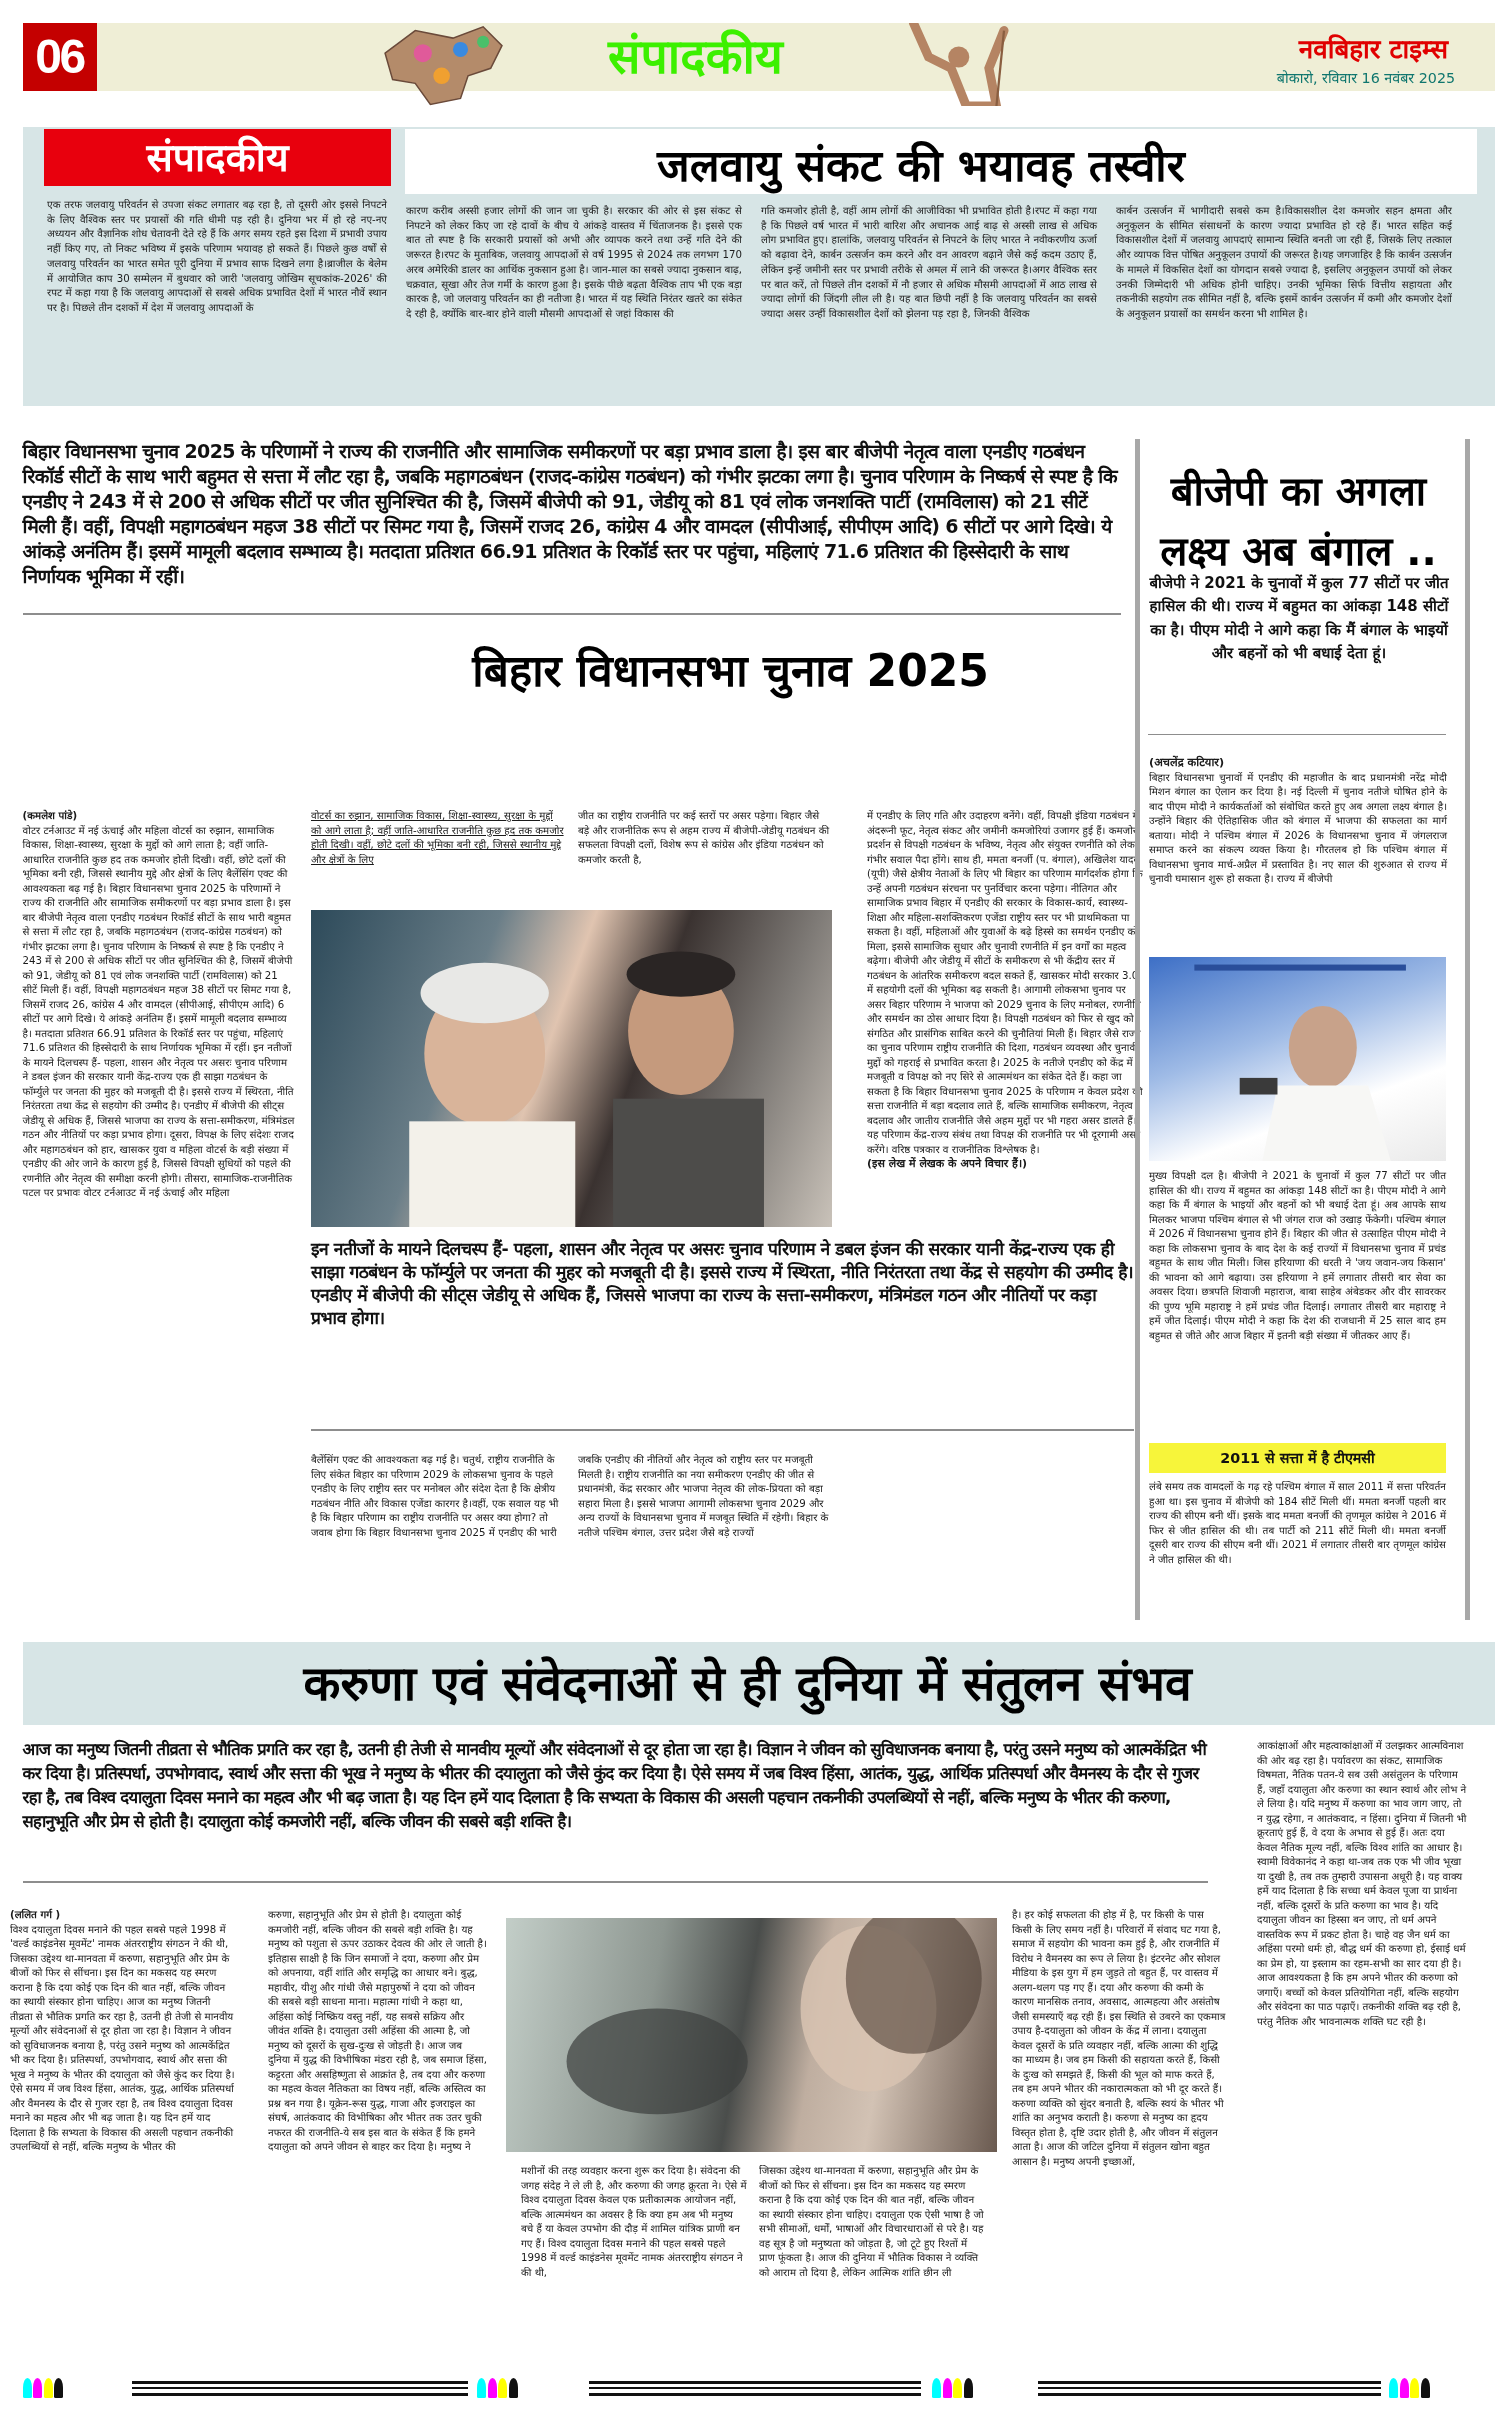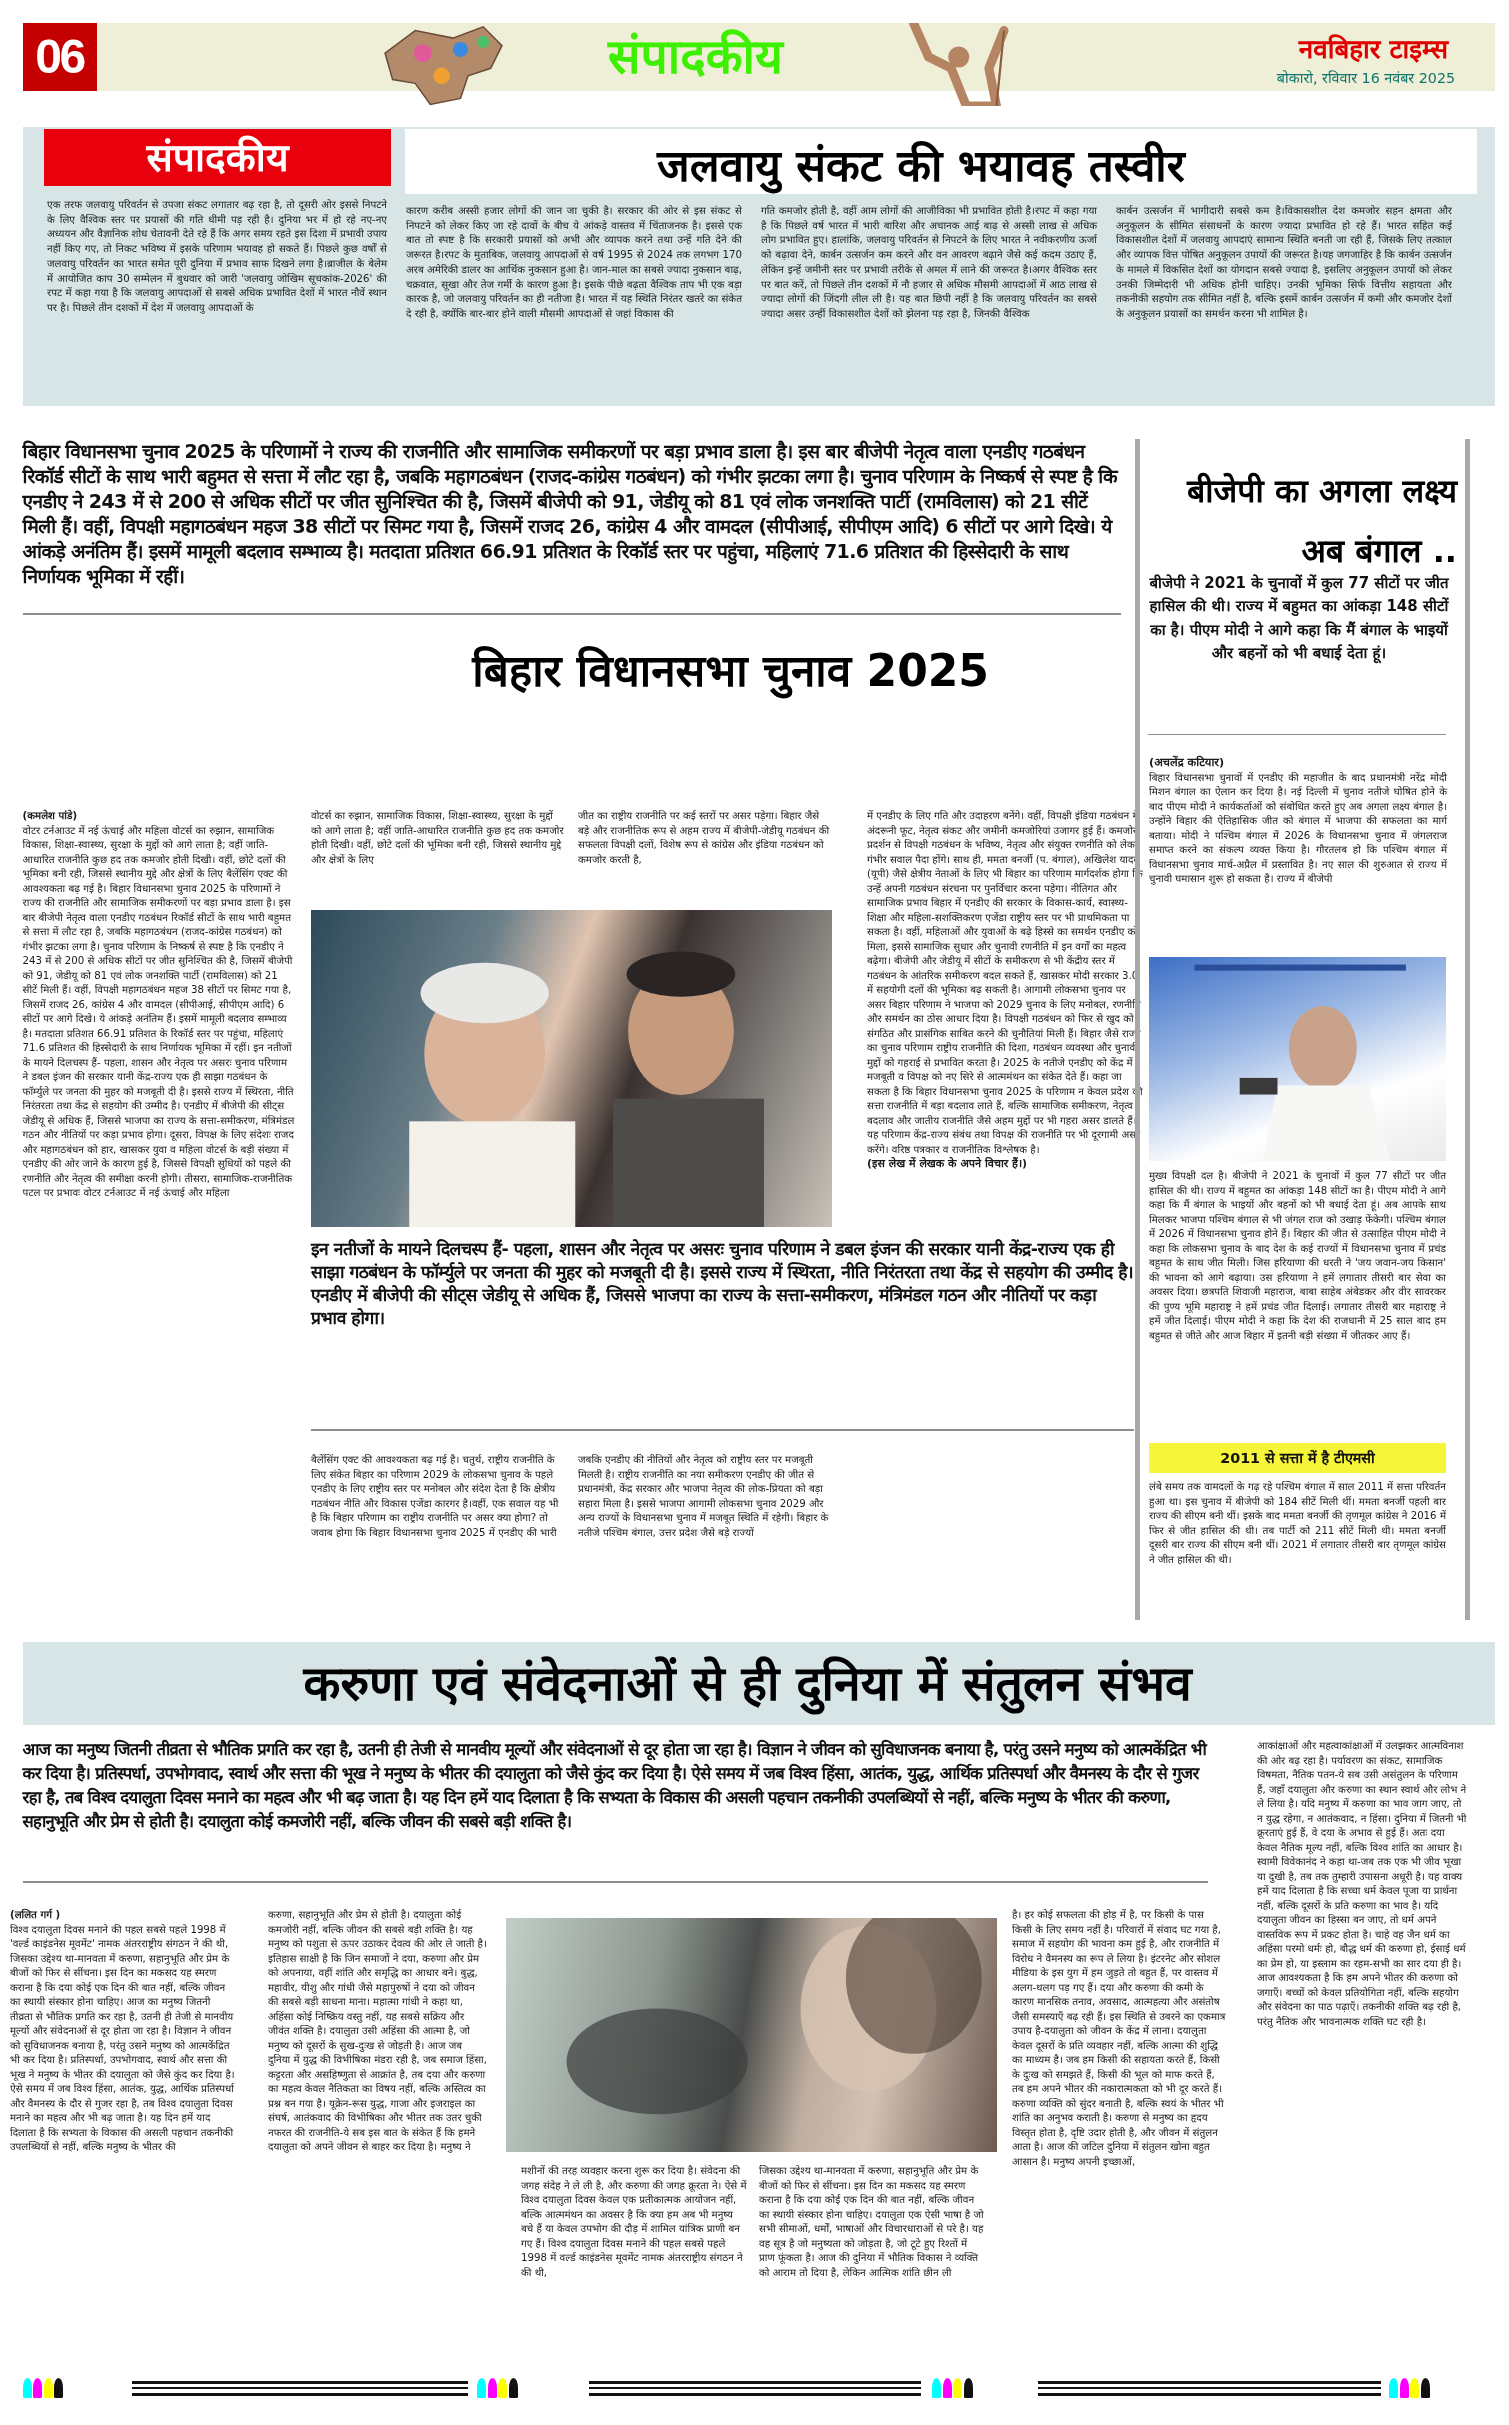--- a/index.html
+++ b/index.html
@@ -27,21 +27,21 @@
   .hr { position: absolute; height: 1.5px; background: #8d8d8d; }
   .vr { position: absolute; width: 4.5px; background: #a8a8a8; }
   .bihar-title { position: absolute; left: 159px; top: 638px; width: 830px; text-align: right; font-size: 44px; font-weight: bold; line-height: 65px; color: #000; }
   .body-col { position: absolute; font-size: 10.2px; line-height: 14.5px; color: #1a1a1a; }
   .body-col p { margin: 0 0 0 0; }
   .byline { font-weight: bold; }
   .photo { position: absolute; overflow: hidden; }
   .pull-quote { position: absolute; left: 311px; top: 1238px; width: 823px; font-size: 17.4px; font-weight: bold; line-height: 23px; color: #111; letter-spacing: -0.5px; }
 
   
-  .side-title { position: absolute; left: 1140px; top: 461px; width: 317px; text-align: right; font-size: 32px; font-weight: bold; line-height: 60px; color: #000; }
+  .side-title { position: absolute; left: 1140px; top: 461px; width: 317px; text-align: center; font-size: 40px; font-weight: bold; line-height: 60px; color: #000; }
   .side-deck { position: absolute; left: 1148px; top: 572px; width: 302px; text-align: center; font-size: 15px; font-weight: bold; line-height: 23.4px; color: #111; }
   .side-box { position: absolute; left: 1149px; top: 1443px; width: 297px; height: 30px; background: #f7f53a; text-align: center; font-size: 14.3px; font-weight: bold; line-height: 30px; }
 
   
   .kind-band { position: absolute; left: 22.6px; top: 1642px; width: 1472px; height: 83px; background: #d7e5e6; }
   .kind-title { position: absolute; left: 22.6px; top: 1644px; width: 1434px; text-align: center; font-size: 48px; font-weight: bold; line-height: 79px; color: #000; padding-left: 16px; }
   .kind-lead { position: absolute; left: 22.6px; top: 1738px; width: 1185px; font-size: 16.6px; line-height: 24px; font-weight: bold; color: #111; letter-spacing: -0.7px; }
 
   
   .footer-marks { position: absolute; left: 0; top: 2378px; width: 1510px; height: 30px; }
@@ -83,21 +83,21 @@
 <div class="lead-text">बिहार विधानसभा चुनाव 2025 के परिणामों ने राज्य की राजनीति और सामाजिक समीकरणों पर बड़ा प्रभाव डाला है। इस बार बीजेपी नेतृत्व वाला एनडीए गठबंधन रिकॉर्ड सीटों के साथ भारी बहुमत से सत्ता में लौट रहा है, जबकि महागठबंधन (राजद-कांग्रेस गठबंधन) को गंभीर झटका लगा है। चुनाव परिणाम के निष्कर्ष से स्पष्ट है कि एनडीए ने 243 में से 200 से अधिक सीटों पर जीत सुनिश्चित की है, जिसमें बीजेपी को 91, जेडीयू को 81 एवं लोक जनशक्ति पार्टी (रामविलास) को 21 सीटें मिली हैं। वहीं, विपक्षी महागठबंधन महज 38 सीटों पर सिमट गया है, जिसमें राजद 26, कांग्रेस 4 और वामदल (सीपीआई, सीपीएम आदि) 6 सीटों पर आगे दिखे। ये आंकड़े अनंतिम हैं। इसमें मामूली बदलाव सम्भाव्य है। मतदाता प्रतिशत 66.91 प्रतिशत के रिकॉर्ड स्तर पर पहुंचा, महिलाएं 71.6 प्रतिशत की हिस्सेदारी के साथ निर्णायक भूमिका में रहीं।</div>
 <div class="hr" style="left:22.6px; top:613px; width:1098px;"></div>
 <div class="bihar-title">
   <div>बिहार विधानसभा चुनाव 2025</div>
 </div>
 
 <div class="body-col" style="left:22.6px; top:809px; width:272px;">
   <p class="byline">(कमलेश पांडे)</p>
   <p>वोटर टर्नआउट में नई ऊंचाई और महिला वोटर्स का रुझान, सामाजिक विकास, शिक्षा-स्वास्थ्य, सुरक्षा के मुद्दों को आगे लाता है; वहीं जाति-आधारित राजनीति कुछ हद तक कमजोर होती दिखी। वहीं, छोटे दलों की भूमिका बनी रही, जिससे स्थानीय मुद्दे और क्षेत्रों के लिए बैलेंसिंग एक्ट की आवश्यकता बढ़ गई है। बिहार विधानसभा चुनाव 2025 के परिणामों ने राज्य की राजनीति और सामाजिक समीकरणों पर बड़ा प्रभाव डाला है। इस बार बीजेपी नेतृत्व वाला एनडीए गठबंधन रिकॉर्ड सीटों के साथ भारी बहुमत से सत्ता में लौट रहा है, जबकि महागठबंधन (राजद-कांग्रेस गठबंधन) को गंभीर झटका लगा है। चुनाव परिणाम के निष्कर्ष से स्पष्ट है कि एनडीए ने 243 में से 200 से अधिक सीटों पर जीत सुनिश्चित की है, जिसमें बीजेपी को 91, जेडीयू को 81 एवं लोक जनशक्ति पार्टी (रामविलास) को 21 सीटें मिली हैं। वहीं, विपक्षी महागठबंधन महज 38 सीटों पर सिमट गया है, जिसमें राजद 26, कांग्रेस 4 और वामदल (सीपीआई, सीपीएम आदि) 6 सीटों पर आगे दिखे। ये आंकड़े अनंतिम हैं। इसमें मामूली बदलाव सम्भाव्य है। मतदाता प्रतिशत 66.91 प्रतिशत के रिकॉर्ड स्तर पर पहुंचा, महिलाएं 71.6 प्रतिशत की हिस्सेदारी के साथ निर्णायक भूमिका में रहीं। इन नतीजों के मायने दिलचस्प हैं- पहला, शासन और नेतृत्व पर असरः चुनाव परिणाम ने डबल इंजन की सरकार यानी केंद्र-राज्य एक ही साझा गठबंधन के फॉर्म्युले पर जनता की मुहर को मजबूती दी है। इससे राज्य में स्थिरता, नीति निरंतरता तथा केंद्र से सहयोग की उम्मीद है। एनडीए में बीजेपी की सीट्स जेडीयू से अधिक हैं, जिससे भाजपा का राज्य के सत्ता-समीकरण, मंत्रिमंडल गठन और नीतियों पर कड़ा प्रभाव होगा। दूसरा, विपक्ष के लिए संदेशः राजद और महागठबंधन को हार, खासकर युवा व महिला वोटर्स के बड़ी संख्या में एनडीए की ओर जाने के कारण हुई है, जिससे विपक्षी सुधियों को पहले की रणनीति और नेतृत्व की समीक्षा करनी होगी। तीसरा, सामाजिक-राजनीतिक पटल पर प्रभावः वोटर टर्नआउट में नई ऊंचाई और महिला</p>
 </div>
-<div class="body-col" style="left:311px; top:809px; width:253px;">वोटर्स का रुझान, सामाजिक विकास, शिक्षा-स्वास्थ्य, सुरक्षा के मुद्दों को आगे लाता है; वहीं जाति-आधारित राजनीति कुछ हद तक कमजोर होती दिखी। वहीं, छोटे दलों की भूमिका बनी रही, जिससे स्थानीय मुद्दे और क्षेत्रों के लिए</div>
+<div class="body-col" style="left:311px; top:809px; width:253px;text-decoration:underline;">वोटर्स का रुझान, सामाजिक विकास, शिक्षा-स्वास्थ्य, सुरक्षा के मुद्दों को आगे लाता है; वहीं जाति-आधारित राजनीति कुछ हद तक कमजोर होती दिखी। वहीं, छोटे दलों की भूमिका बनी रही, जिससे स्थानीय मुद्दे और क्षेत्रों के लिए</div>
 <div class="body-col" style="left:578px; top:809px; width:253px;">जीत का राष्ट्रीय राजनीति पर कई स्तरों पर असर पड़ेगा। बिहार जैसे बड़े और राजनीतिक रूप से अहम राज्य में बीजेपी-जेडीयू गठबंधन की सफलता विपक्षी दलों, विशेष रूप से कांग्रेस और इंडिया गठबंधन को कमजोर करती है,</div>
 
 <div class="photo" style="left:311px; top:910px; width:521px; height:317px; background: linear-gradient(110deg,#2d4a5a 0%,#6a7e88 30%,#e0c4b0 45%,#3a3230 60%,#7e7a76 80%,#c9c2b9 100%);">
   <svg width="521" height="317" viewBox="0 0 690 420">
     <ellipse cx="230" cy="190" rx="80" ry="95" fill="#d9b49a"></ellipse>
     <ellipse cx="230" cy="110" rx="85" ry="40" fill="#e8e8e6"></ellipse>
     <rect x="130" y="280" width="220" height="140" fill="#f3f1ea"></rect>
     <ellipse cx="490" cy="160" rx="70" ry="85" fill="#c59a7d"></ellipse>
     <ellipse cx="490" cy="85" rx="72" ry="30" fill="#2a2524"></ellipse>
     <rect x="400" y="250" width="200" height="170" fill="#4d4c4a"></rect>

